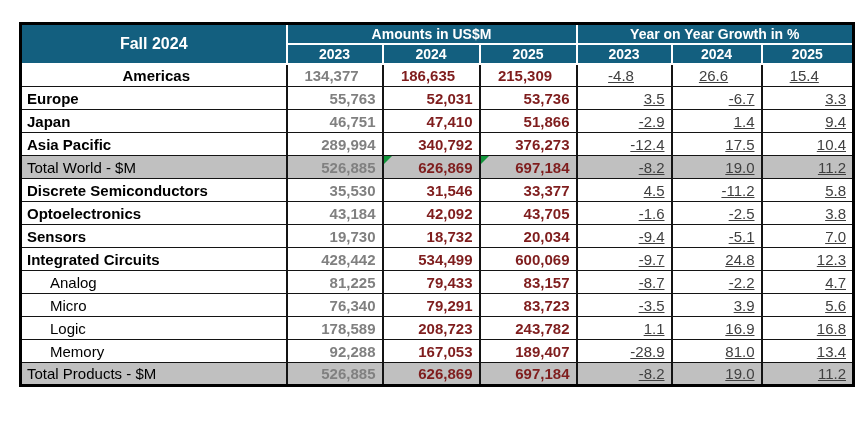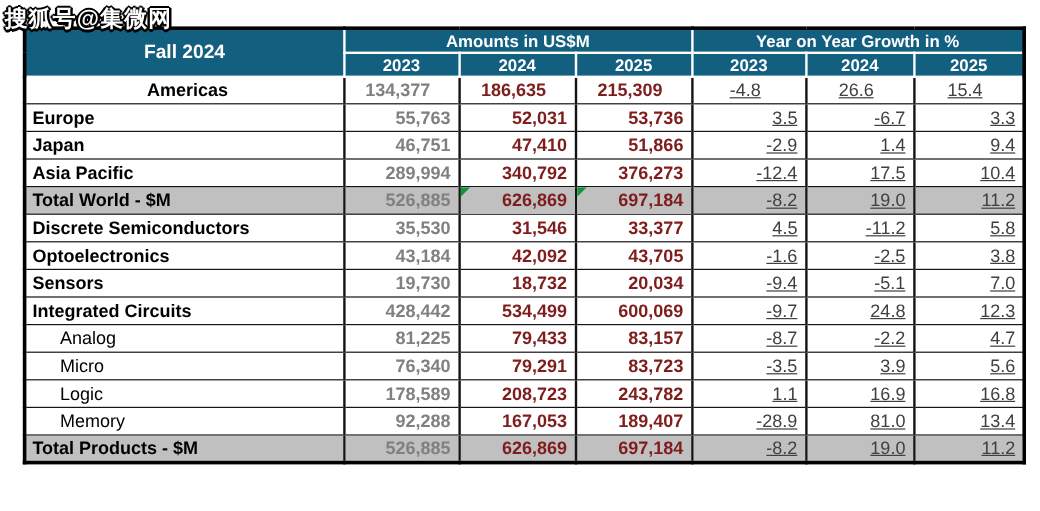--- a/index.html
+++ b/index.html
@@ -65,37 +65,36 @@
 
   td.lbl { text-align: left; padding-left: 5px; font-weight: bold; color: #000; }
   tr.sub td.lbl { padding-left: 28px; font-weight: normal; }
 
   td.num { text-align: right; padding-right: 6px; border-left-width: 2px; }
   td.amt  { font-weight: bold; color: #7f1d1d; }
   td.amt23 { font-weight: bold; color: #808080; margin-left: 40px; }
   td.gro { font-weight: normal; color: #404040; text-decoration: underline; }
 
   tr.total td { background: #C0C0C0; }
-  tr.total td.lbl { font-weight: bold; margin-top: 32px; }
+  tr.total td.lbl { font-weight: normal; margin-top: 32px; }
 
   td.flag { position: relative; }
   td.flag .tri {
     position: absolute;
     top: 0; left: 0;
     width: 0; height: 0;
     border-top: 8px solid #12953B;
     border-right: 8px solid transparent;
   }
 </style>
 </head>
 <body>
 
 <div class="stage">
 
-  <div class="watermark">搜狐号@集微网</div>
 
   <table class="wsts">
     <colgroup>
       <col class="c-label">
         <col class="c-a1">
         <col class="c-a2">
         <col class="c-a3">
       <col class="c-g1">
         <col class="c-g2">
         <col class="c-g3">

